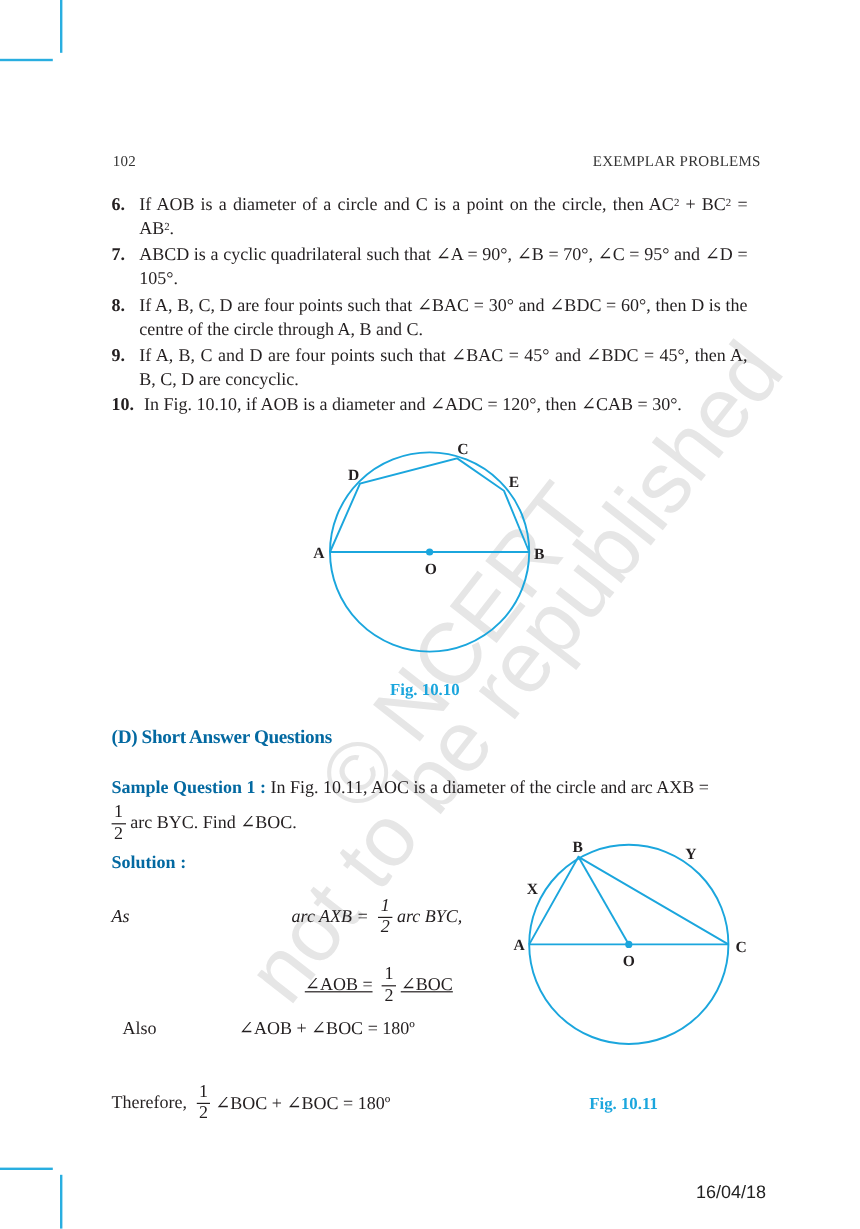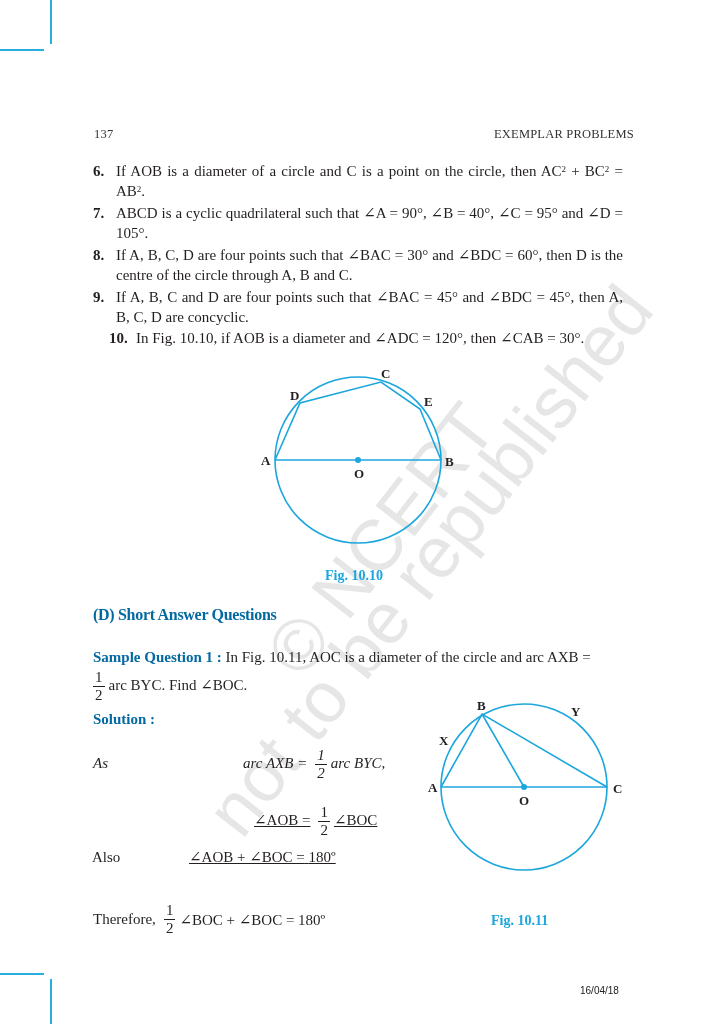--- a/index.html
+++ b/index.html
@@ -14,58 +14,58 @@
     sup { font-size:9px; vertical-align:top; position:relative; top:-2px; }
     .blue { color:#0369a1; }
     .bold { font-weight:bold; }
     .figcap { position:absolute; font-weight:bold; color:#1ba6dd; font-size:14px; }
     .frac { display:inline-block; vertical-align:middle; text-align:center; font-size:15px; line-height:17px; margin:0 4px; }
     .frac span { display:block; }
     .frac .n { border-bottom:1px solid #231f20; padding:0 2px; }
     .line { position:absolute; font-size:15px; white-space:nowrap; }
     .watermark { position:absolute; color:#e6e6e6; font-family:"Liberation Sans","DejaVu Sans",sans-serif;
                  font-size:72px; transform-origin:left top; white-space:nowrap; pointer-events:none; }
-    .date { position:absolute; font-family:"Liberation Sans","DejaVu Sans",sans-serif; font-size:10px; color:#222; }
+    .date { position:absolute; font-family:"Liberation Sans","DejaVu Sans",sans-serif; font-size:15px; color:#222; }
     svg text { font-family:"Liberation Serif","DejaVu Serif",serif; font-weight:bold; font-size:13px; fill:#231f20; }
   </style>
 </head>
 <body>
 
 <div class="crop" style="left:50px;top:0;width:2px;height:44px;"></div>
 <div class="crop" style="left:0;top:49px;width:44px;height:2px;"></div>
 <div class="crop" style="left:0;top:973px;width:44px;height:2px;"></div>
 <div class="crop" style="left:50px;top:979px;width:2px;height:45px;"></div>
 
 <div class="watermark" style="left:250px;top:640px;transform:rotate(-52deg);">© NCERT</div>
 <div class="watermark" style="left:190px;top:800px;transform:rotate(-52deg);">not to be republished</div>
 
-<div class="abs hdr" style="left:94px;top:127px;">137</div>
+<div class="abs hdr" style="left:94px;top:127px;">102</div>
 <div class="abs hdr" style="left:494px;top:127px;">EXEMPLAR PROBLEMS</div>
 
 <div class="q" style="top:161px;">
   <span class="num">6.</span>
   <span class="txt"><span>If AOB is a diameter of a circle and C is a point on the circle, then AC</span><sup>2</sup><span> + BC</span><sup>2</sup><span> = AB</span><sup>2</sup><span>.</span></span>
 </div>
 
 <div class="q" style="top:203px;">
   <span class="num">7.</span>
-  <span class="txt">ABCD is a cyclic quadrilateral such that ∠A = 90°, ∠B = 40°, ∠C = 95° and ∠D = 105°.</span>
+  <span class="txt">ABCD is a cyclic quadrilateral such that ∠A = 90°, ∠B = 70°, ∠C = 95° and ∠D = 105°.</span>
 </div>
 
 <div class="q" style="top:245px;">
   <span class="num">8.</span>
   <span class="txt">If A, B, C, D are four points such that ∠BAC = 30° and ∠BDC = 60°, then D is the centre of the circle through A, B and C.</span>
 </div>
 
 <div class="q" style="top:287px;">
   <span class="num">9.</span>
   <span class="txt">If A, B, C and D are four points such that ∠BAC = 45° and ∠BDC = 45°, then A, B, C, D are concyclic.</span>
 </div>
 
-<div class="q" style="top:328px;margin-left:16px;">
+<div class="q" style="top:328px;">
   <span class="num">10.</span>
   <span class="txt" style="padding-left:27px;">In Fig. 10.10, if AOB is a diameter and ∠ADC = 120°, then ∠CAB = 30°.</span>
 </div>
 
 <svg class="abs" style="left:250px;top:360px;" width="220" height="210" viewBox="0 0 220 210">
   <g stroke="#1ba6dd" stroke-width="1.6" fill="none">
     <circle cx="108" cy="100" r="83"></circle>
     <line x1="25" y1="100" x2="191" y2="100"></line>
     <polyline points="25,100 50,43 131,22 170,49 191,100"></polyline>
   </g>
@@ -91,21 +91,21 @@
 <div class="abs bold blue" style="left:93px;top:711px;font-size:15px;font-family:Liberation Serif, serif;">Solution :</div>
 
 <div class="line" style="left:93px;top:747px;font-style:italic;">
   <span style="display:inline-block;width:150px;">As</span><span>arc AXB =</span><span class="frac" style="margin-left:8px;"><span class="n">1</span><span>2</span></span><span>arc BYC,</span>
 </div>
 
 <div class="line" style="left:254px;top:804px;text-decoration:underline;">
   <span>∠AOB =</span><span class="frac" style="margin-left:8px;"><span class="n">1</span><span>2</span></span><span>∠BOC</span>
 </div>
 
-<div class="line" style="left:92px;top:848px;text-decoration:underline;">
+<div class="line" style="left:102px;top:848px;">
   <span style="display:inline-block;width:97px;">Also</span><span>∠AOB + ∠BOC =</span>&nbsp;<span>180º</span>
 </div>
 
 <div class="line" style="left:93px;top:880px;margin-top:22px;">
   <span style="display:inline-block;vertical-align:middle;">Therefore,</span><span class="frac" style="margin-left:8px;"><span class="n">1</span><span>2</span></span><span style="vertical-align:middle;">∠BOC + ∠BOC =  180º</span>
 </div>
 
 <svg class="abs" style="left:420px;top:695px;" width="215" height="180" viewBox="0 0 215 180">
   <g stroke="#1ba6dd" stroke-width="1.6" fill="none">
     <circle cx="104" cy="92" r="83"></circle>

